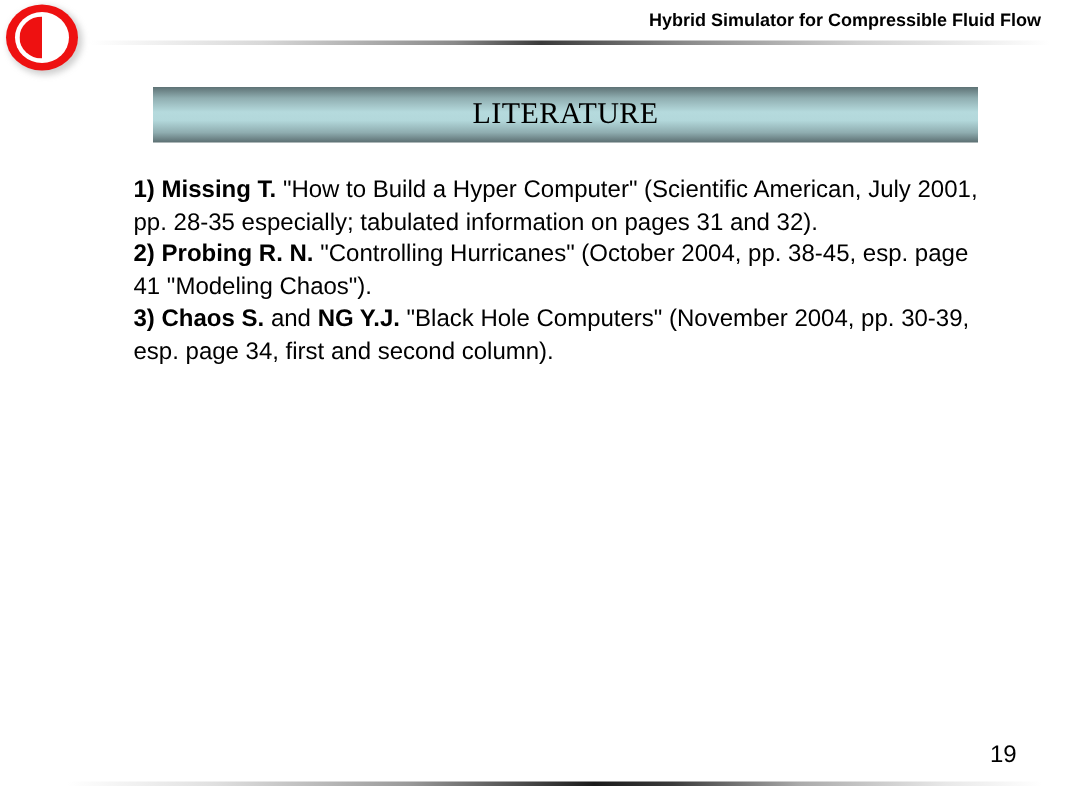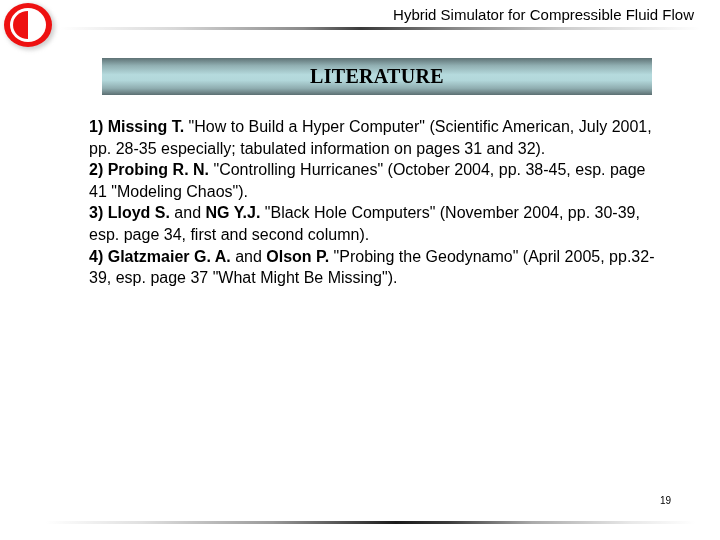--- a/index.html
+++ b/index.html
@@ -24,48 +24,48 @@
       position: absolute; left: 6px; top: 5px; width: 36px; height: 34px;
       border-radius: 50%; background: #ffffff; overflow: hidden;
     }
     .logo-left {
       position: absolute; left: 3px; top: 3px; width: 30px; height: 28px;
       border-radius: 50%; background: #ee1111;
       clip-path: inset(0 50% 0 0);
     }
     .header-title {
       position: absolute; right: 26px; top: 6px;
-      font-size: 15px; font-weight: normal; letter-spacing: 0px;
+      font-size: 12px; font-weight: bold; letter-spacing: 0px;
       white-space: nowrap;
     }
     .header-line {
       position: absolute; left: 60px; top: 27px; width: 640px; height: 3px;
       background: linear-gradient(to right, rgba(255,255,255,0) 0%, #d8d8d8 18%, #8a8a8a 38%, #3a3a3a 47%, #8a8a8a 62%, #d0d0d0 80%, rgba(255,255,255,0) 100%);
     }
     .banner {
       position: absolute; left: 102px; top: 58px; width: 550px; height: 37px;
       background: linear-gradient(to bottom, #5e7275 0%, #90aeb1 20%, #b5dadd 45%, #b3d8db 60%, #8fadb0 82%, #5c6f72 100%);
-      display: flex; align-items: center; justify-content: center; font-weight: bold;
+      display: flex; align-items: center; justify-content: center;
     }
     .banner-title {
       font-family: "Liberation Serif", serif; font-size: 20px; color: #000;
       letter-spacing: 0.3px;
     }
     .content {
       position: absolute; left: 89px; top: 116px; width: 570px;
       font-size: 16px; line-height: 21.6px;
     }
     .ref { margin: 0; }
     .ref b { font-weight: bold; }
     .footer-line {
       position: absolute; left: 45px; top: 521px; width: 650px; height: 3px;
       background: linear-gradient(to right, rgba(255,255,255,0) 0%, #e0e0e0 15%, #9a9a9a 35%, #1a1a1a 54%, #3a3a3a 62%, #aaaaaa 75%, #e8e8e8 90%, rgba(255,255,255,0) 100%);
     }
     .page-number {
-      position: absolute; left: 660px; top: 495px; font-size: 10px;
+      position: absolute; left: 660px; top: 495px; font-size: 16px;
     }
   </style>
 </head>
 <body>
 
 <div class="logo-shadow"></div>
 <div class="logo">
   <div class="logo-outer">
     <div class="logo-ring">
       <div class="logo-left"></div>
@@ -82,21 +82,18 @@
 </div>
 
 <div class="content">
   <p class="ref">
     <b>1)</b><b> </b><b>Missing T.</b><span> "How to Build a Hyper Computer" (Scientific American, July 2001, pp. 28-35    especially; tabulated information on pages 31 and 32).</span>
   </p>
   <p class="ref">
     <b>2)</b><b> </b><b>Probing R. N.</b><span> "Controlling Hurricanes" (October 2004, pp. 38-45, esp. page 41 "Modeling Chaos").</span>
   </p>
   <p class="ref">
-    <b>3)</b><b> </b><b>Lloyd S.</b><span> and </span><b>NG Y.J.</b><span> "Black Hole Computers" (November 2004, pp. 30-39, esp. page 34, first and second column).</span>
-  </p>
-  <p class="ref">
-    <b>4)</b><b> </b><b>Glatzmaier G. A.</b><span> and </span><b>Olson P.</b><span> "Probing the Geodynamo" (April 2005, pp.32-39, esp. page 37 "What Might Be Missing").</span>
+    <b>3)</b><b> </b><b>Chaos S.</b><span> and </span><b>NG Y.J.</b><span> "Black Hole Computers" (November 2004, pp. 30-39, esp. page 34, first and second column).</span>
   </p>
 </div>
 
 <div class="page-number">19</div>
 <div class="footer-line"></div>
 
 </body></html>

